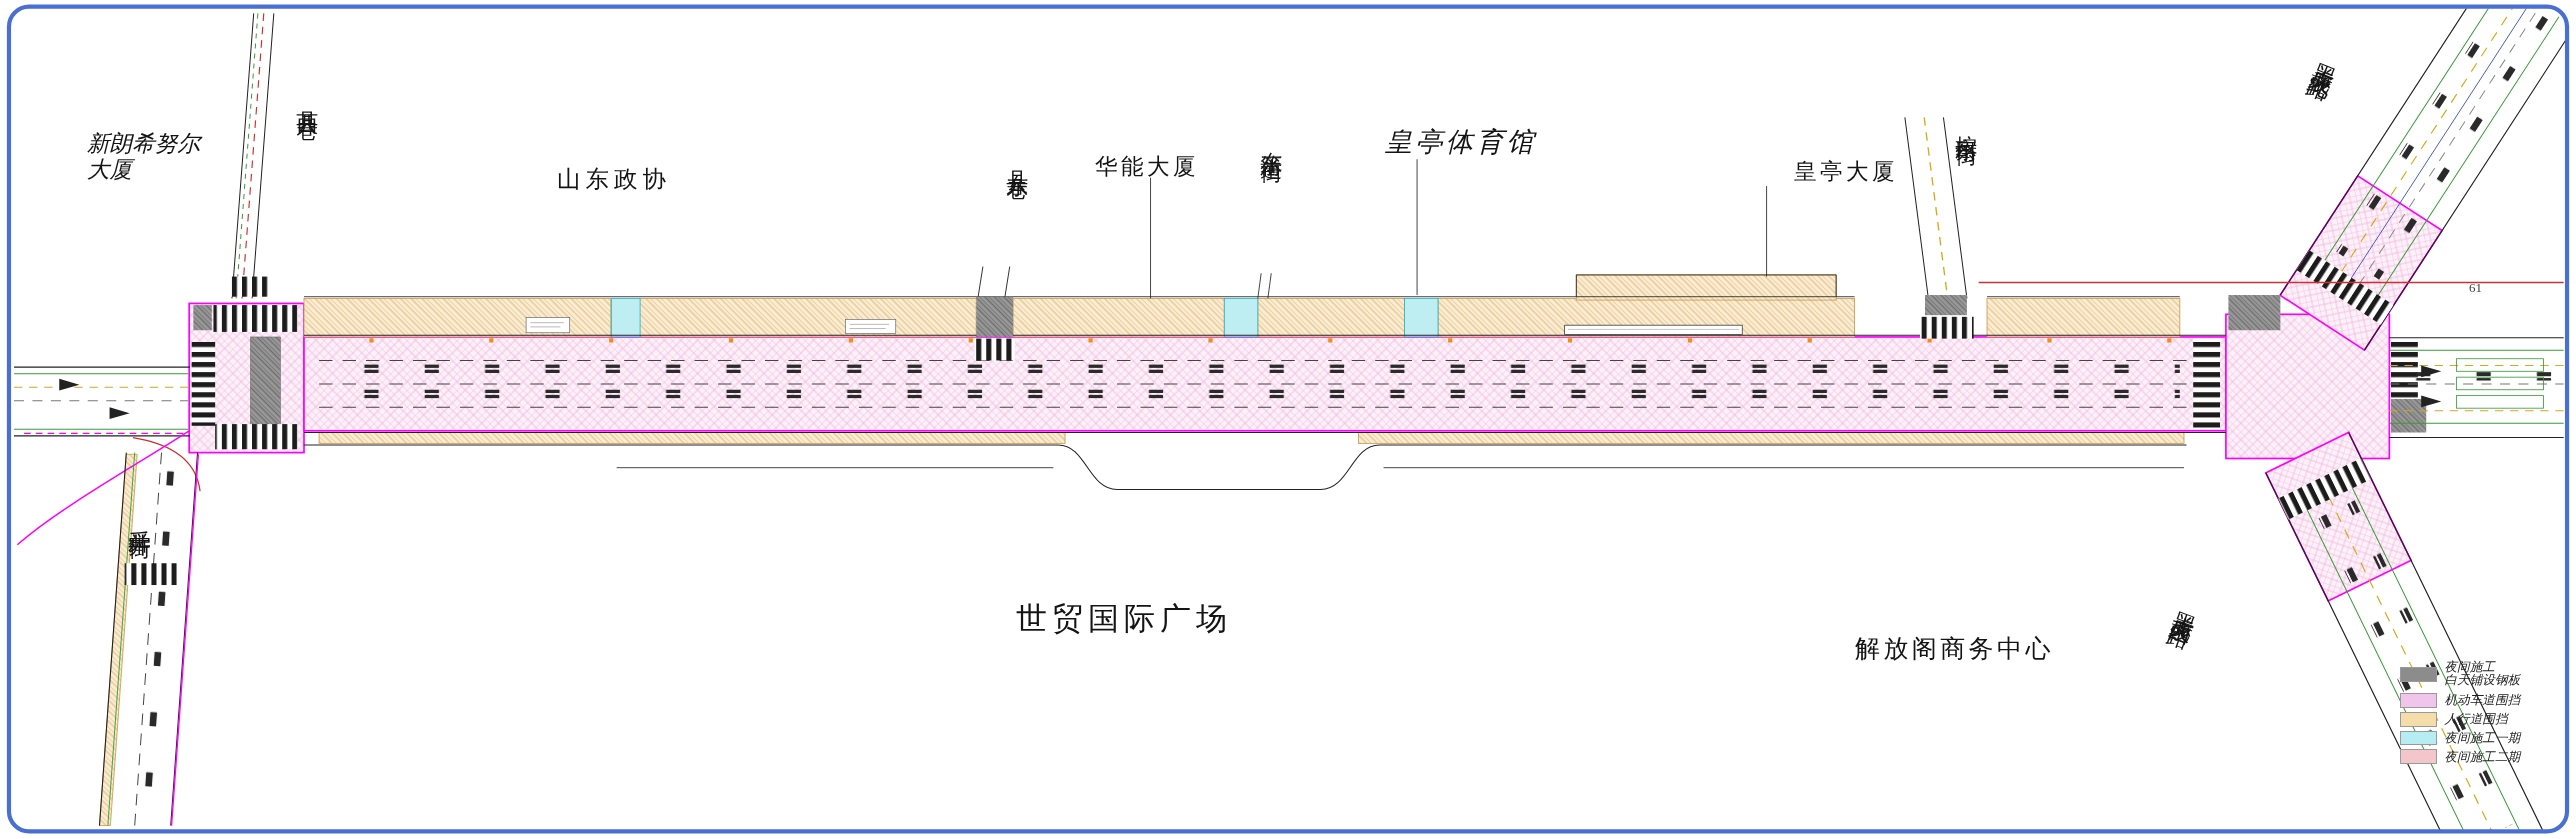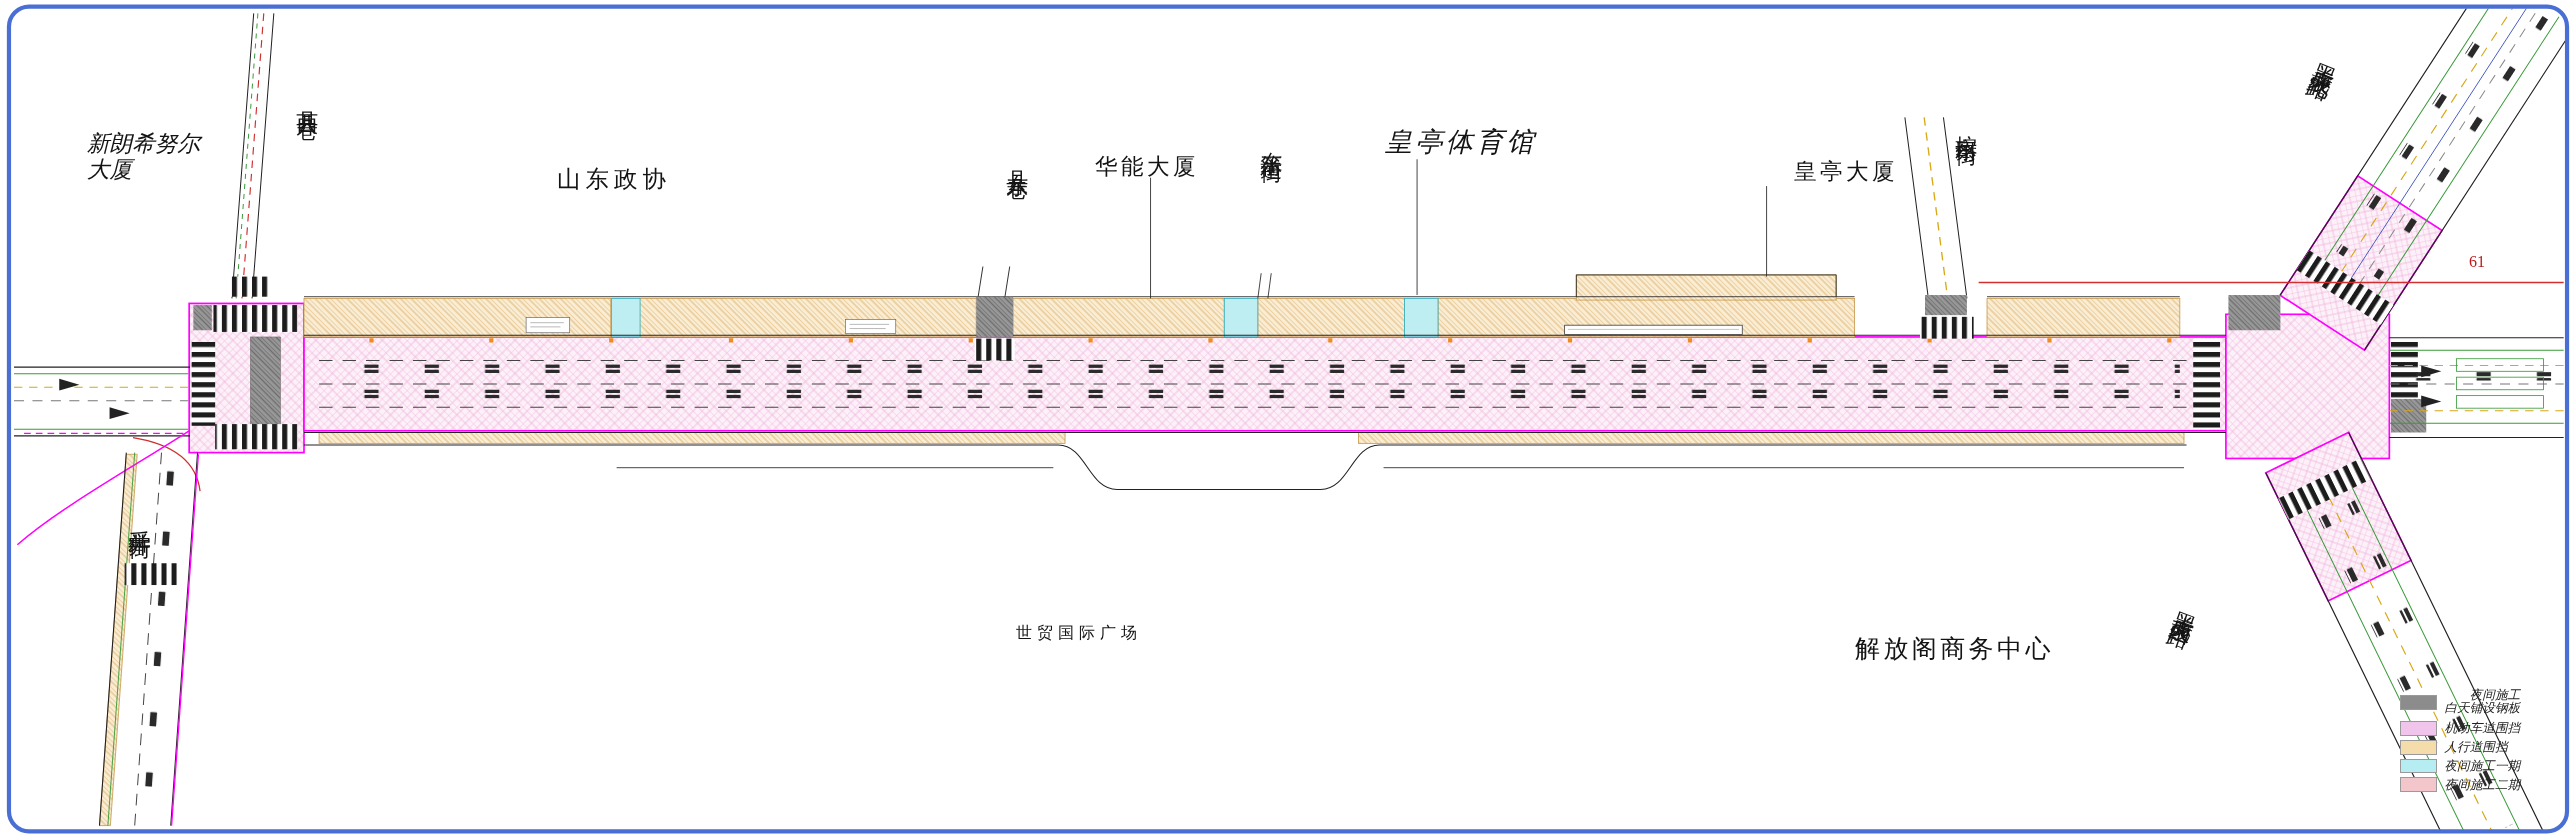--- a/index.html
+++ b/index.html
@@ -4,22 +4,22 @@
 <style>
   html,body{margin:0;padding:0;background:#ffffff;}
   #canvas{position:relative;width:2576px;height:839px;background:#ffffff;overflow:hidden;
           font-family:"Liberation Serif","DejaVu Serif",serif;}
   #plan-svg{position:absolute;left:0;top:0;}
   .lbl{position:absolute;color:#141414;white-space:nowrap;font-size:22.6px;line-height:1.15;}
   .lbl span{display:block;font-style:italic;}
   .v{writing-mode:vertical-rl;text-orientation:upright;letter-spacing:3.4px;}
   .rot22{transform:rotate(22deg);transform-origin:top center;}
   .rot20{transform:rotate(20deg);transform-origin:top center;}
-  #sheet-num{position:absolute;left:2469px;top:253px;color:#b91c1c;font-size:16px;}
-  #legend{position:absolute;left:2400px;top:688px;width:176px;text-align:right;}
+  #sheet-num{position:absolute;left:2469px;top:280px;color:#404040;font-size:13px;}
+  #legend{position:absolute;left:2400px;top:660px;width:176px;}
   .legend-row{display:flex;align-items:center;margin-bottom:4.2px;}
   .legend-swatch{display:inline-block;width:35px;height:12.6px;border:0.8px solid #9a9a9a;flex:0 0 auto;margin-right:7.5px;}
   .legend-text{font-size:12.6px;font-style:italic;color:#222;line-height:1.15;}
 </style>
 </head>
 <body>
 
 <div id="canvas">
 
 <svg id="plan-svg" width="2576" height="839" viewBox="0 0 3072 1001">
@@ -228,21 +228,21 @@
 <div class="lbl v" style="left:295px;top:94px;font-size:22px;">县西巷</div>
 <div class="lbl" style="left:557px;top:166px;font-size:23.5px;letter-spacing:5px;text-align:center;">山东政协</div>
 <div class="lbl v" style="left:1005px;top:153px;font-size:22px;">县东巷</div>
 <div class="lbl" style="left:1095px;top:154px;letter-spacing:3.4px;">华能大厦</div>
 <div class="lbl v" style="left:1259px;top:134px;font-size:22px;">东箭道街</div>
 <div class="lbl" style="left:1385px;top:127px;font-size:27px;letter-spacing:3.4px;font-style:italic;">皇亭体育馆</div>
 <div class="lbl" style="left:1794px;top:159px;letter-spacing:3.4px;">皇亭大厦</div>
 <div class="lbl v" style="left:1954px;top:117px;font-size:22px;">按察司街</div>
 <div class="lbl v rot22" style="left:2321px;top:49px;">黑虎泉北路</div>
 <div class="lbl v" style="left:126px;top:512px;">舜井街</div>
-<div class="lbl" style="left:1016px;top:624px;font-size:16px;letter-spacing:5px;">世贸国际广场</div>
+<div class="lbl" style="left:1016px;top:601px;font-size:31px;letter-spacing:5px;">世贸国际广场</div>
 <div class="lbl" style="left:1855px;top:637px;font-size:25px;letter-spacing:3.4px;font-family:Liberation Mono, monospace;">解放阁商务中心</div>
 <div class="lbl v rot20" style="left:2180px;top:597px;">黑虎泉西路</div>
 
 <div id="sheet-num">61</div>
 
 <div id="legend">
   <div class="legend-row">
     <span class="legend-swatch" style="background: rgb(140, 140, 140);"></span>
     <span class="legend-text">
       <span style="display:block;">夜间施工</span>

